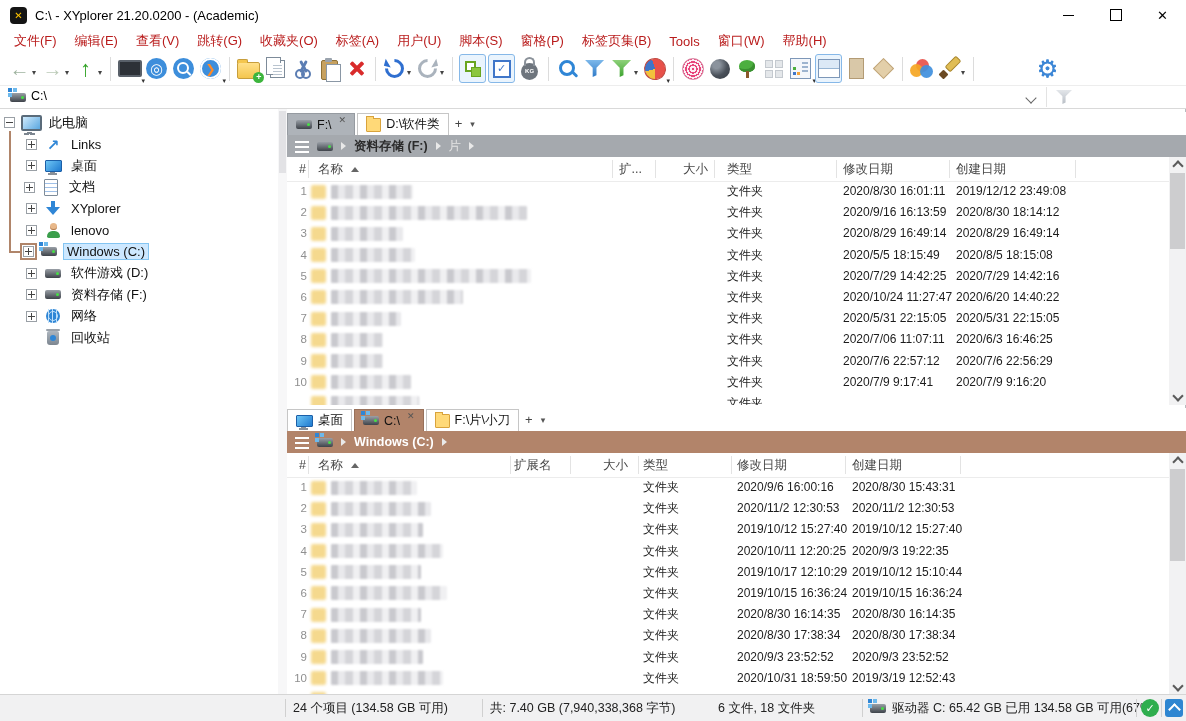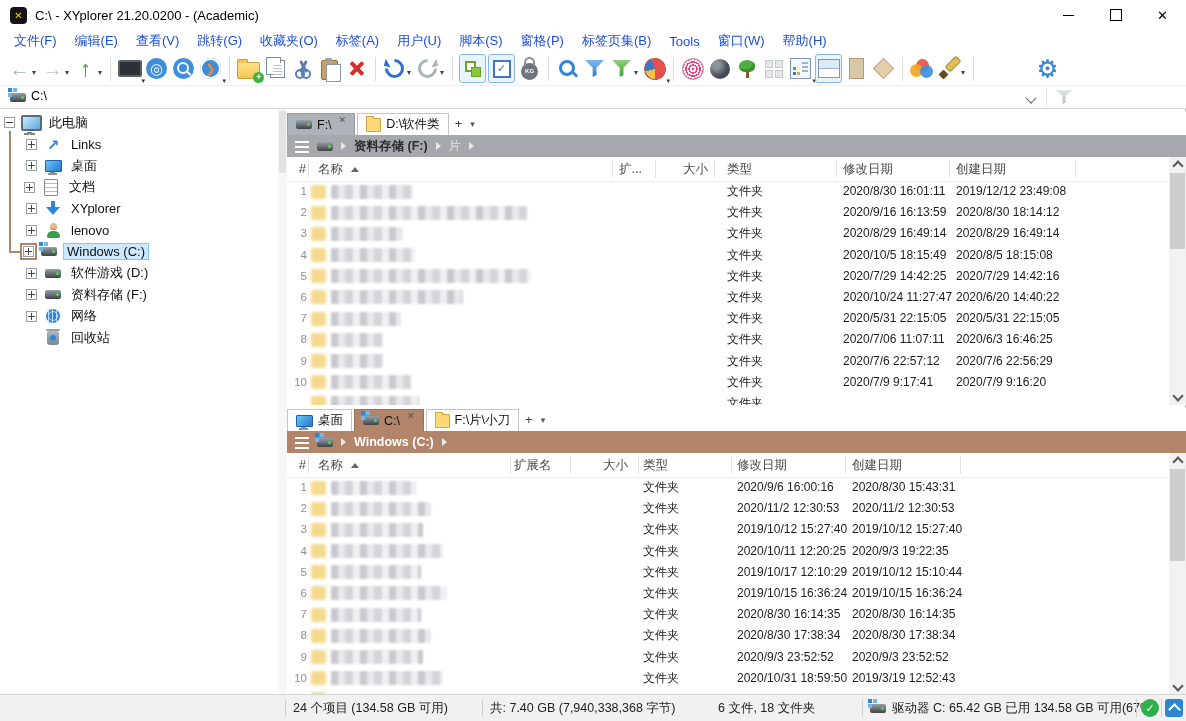--- a/index.html
+++ b/index.html
@@ -12,21 +12,21 @@
   .logo{width:17px;height:17px;border-radius:4px;background:#141414;color:#ffc400;display:flex;align-items:center;justify-content:center;font-size:10px;font-weight:bold;}
   .title-text{font-size:13px;color:#000;}
   .winbtns{position:absolute;right:0;top:0;height:30px;display:flex;}
   .winbtn{width:47px;height:30px;display:flex;align-items:center;justify-content:center;}
   .glyph-min{width:11px;height:1px;background:#000;display:block;}
   .glyph-max{width:10px;height:10px;border:1px solid #000;display:block;}
   .glyph-close{font-size:13px;color:#000;line-height:1;}
 
   
   .menubar{position:absolute;left:0;top:30px;right:0;height:22px;display:flex;align-items:center;padding-left:5px;background:#fff;}
-  .menu-item{padding:0 9px;height:22px;display:flex;align-items:center;font-size:13px;color:#1d4ed8;}
+  .menu-item{padding:0 9px;height:22px;display:flex;align-items:center;font-size:13px;color:#b91c1c;}
 
   
   .toolbar{position:absolute;left:0;top:52px;right:0;height:33px;display:flex;align-items:center;padding-left:6px;background:#fff;border-bottom:1px solid #ededed;}
   .tb{width:25px;height:27px;display:flex;align-items:center;justify-content:center;position:relative;margin:0 1px;flex:none;}
   .tb-sep{width:1px;height:24px;background:#dcdcdc;margin:0 5px;flex:none;}
   .caret{font-size:8px;color:#444;margin:8px 3px 0 -1px;flex:none;line-height:1;}
   .corner-caret{position:absolute;right:-3px;bottom:-2px;font-size:7px;color:#333;line-height:1;}
   .arrow-glyph{font-weight:bold;font-size:20px;line-height:1;}
   .circ{width:21px;height:21px;border-radius:50%;background:#3d8edb;color:#fff;display:flex;align-items:center;justify-content:center;}
   .ring-glyph{font-size:15px;line-height:1;}
@@ -538,21 +538,21 @@
           <span class="ftype">文件夹</span>
           <span class="fmod">2020/8/29 16:49:14</span>
           <span class="fcre">2020/8/29 16:49:14</span>
         </div>
 
         <div class="frow">
           <span class="fnum">4</span>
           <span class="ficon"></span>
           <span class="fname" style="width: 84px;"></span>
           <span class="ftype">文件夹</span>
-          <span class="fmod">2020/10/5 18:15:49</span>
+          <span class="fmod">2020/5/5 18:15:49</span>
           <span class="fcre">2020/8/5 18:15:08</span>
         </div>
 
         <div class="frow">
           <span class="fnum">5</span>
           <span class="ficon"></span>
           <span class="fname" style="width: 200px;"></span>
           <span class="ftype">文件夹</span>
           <span class="fmod">2020/7/29 14:42:25</span>
           <span class="fcre">2020/7/29 14:42:16</span>

